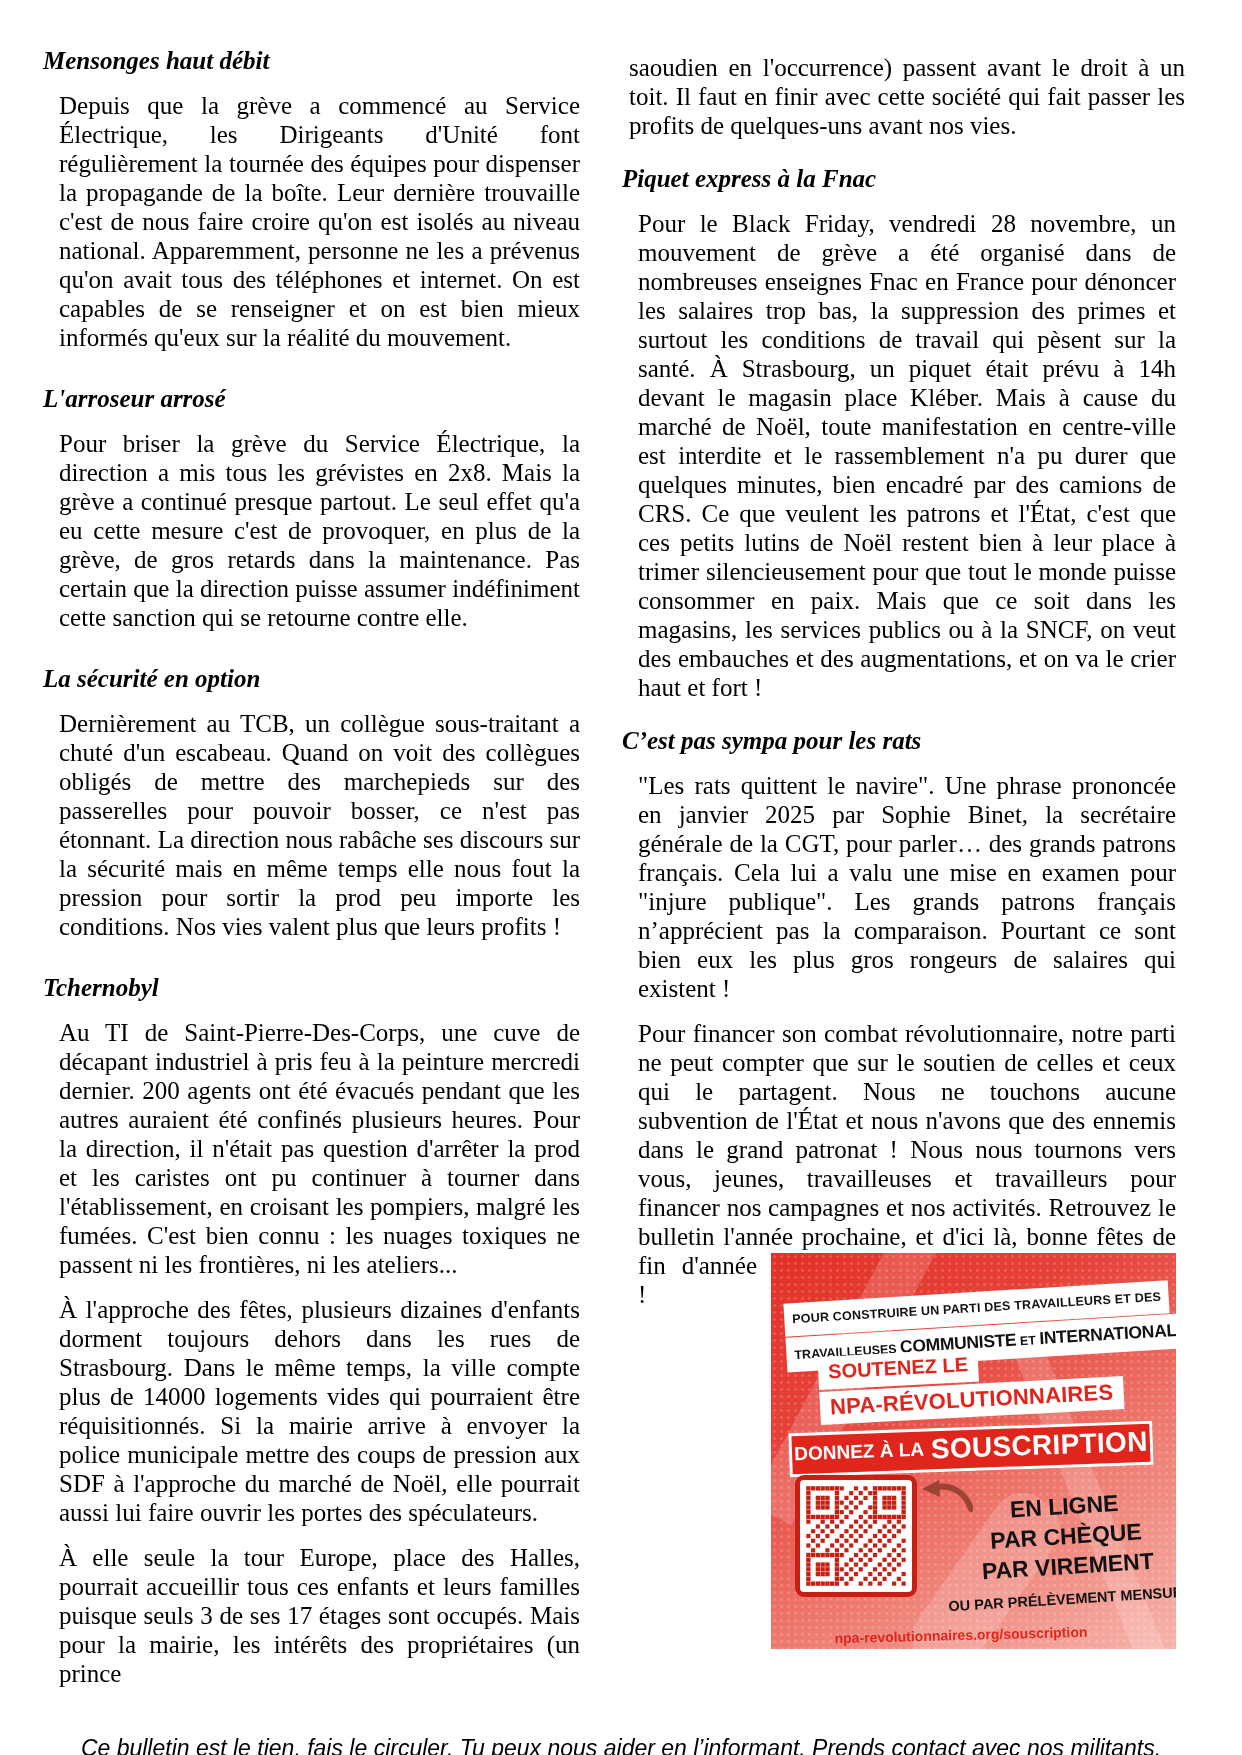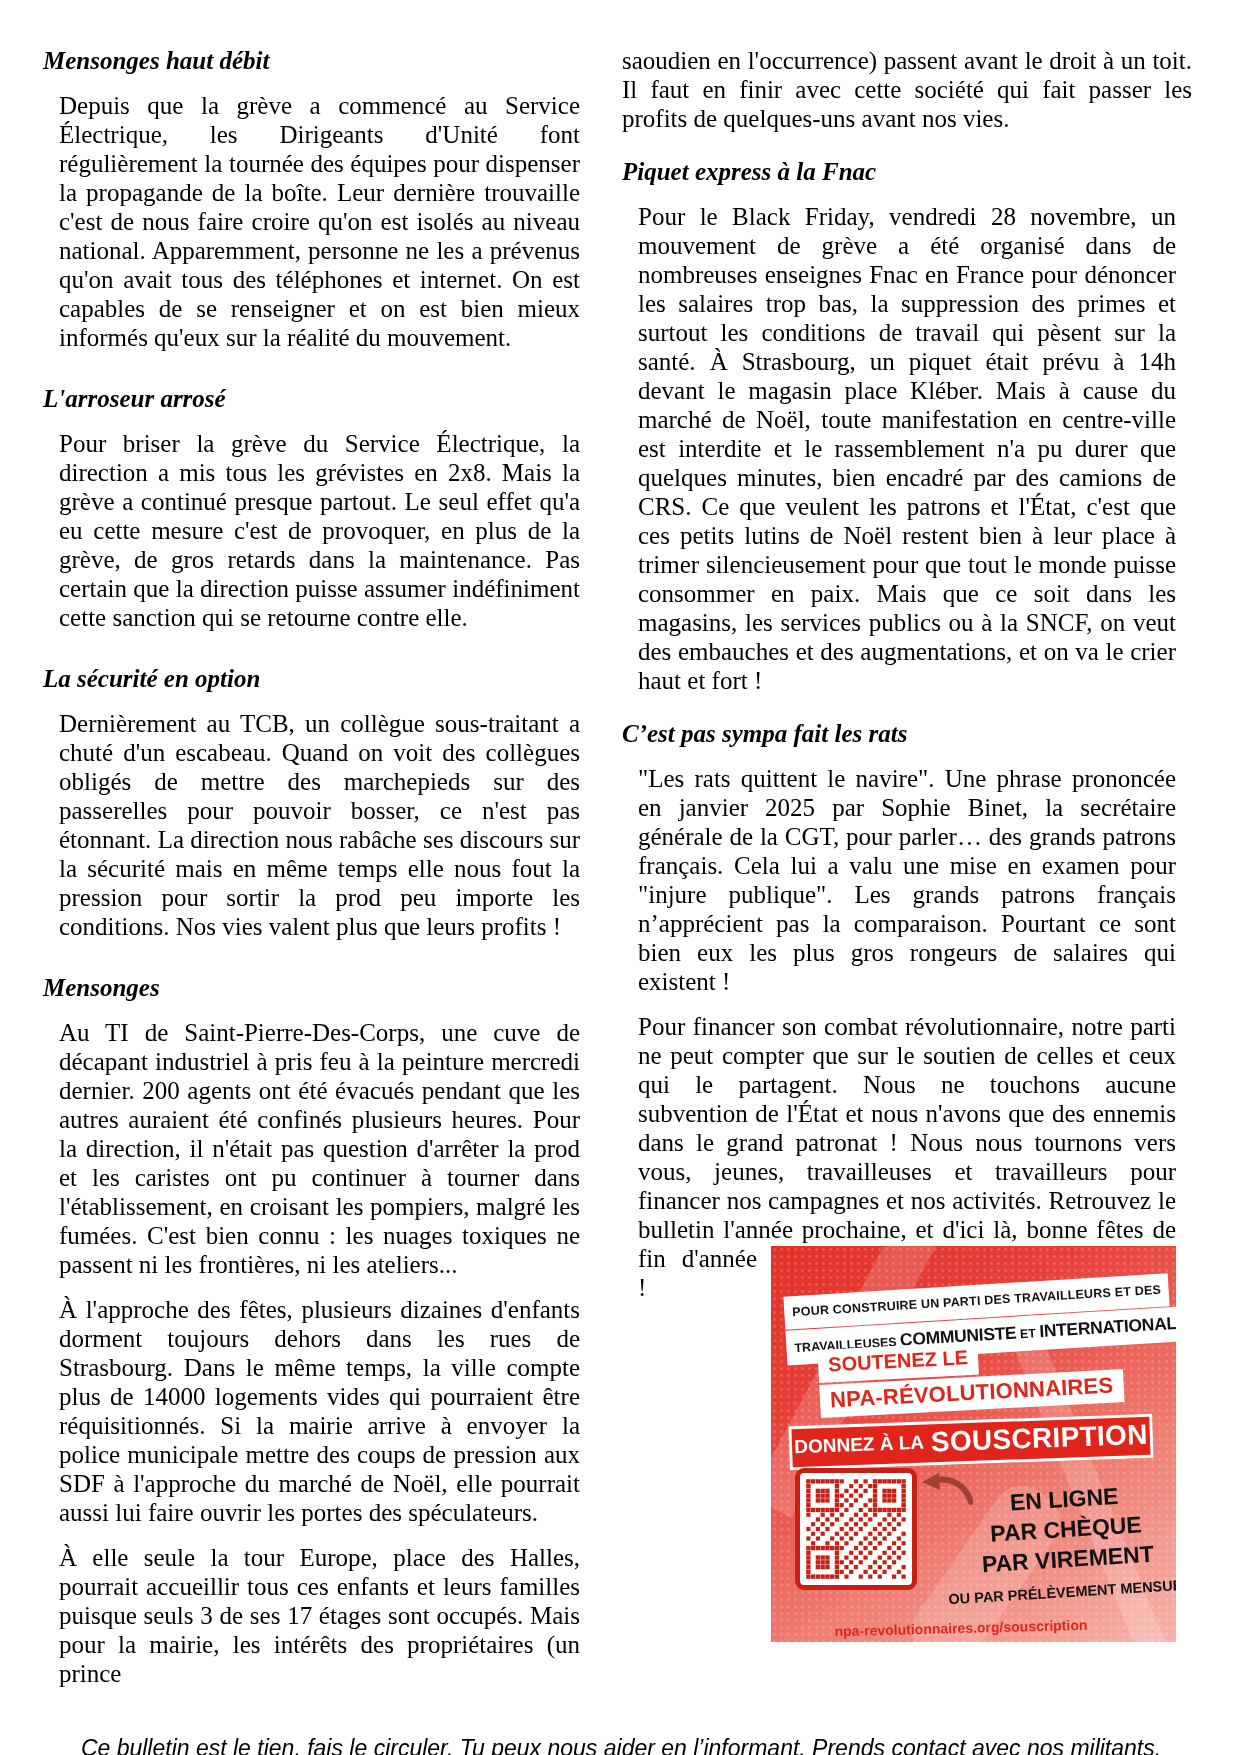--- a/index.html
+++ b/index.html
@@ -9,21 +9,21 @@
   }
   .page{position:relative;width:1242px;height:1755px;overflow:hidden;box-sizing:border-box;
         padding:46px 50px 0 43px;}
   .columns{display:flex;}
   .col{box-sizing:border-box;}
   .col-left{width:553px;margin-right:26px;flex:none;}
   .col-right{width:570px;flex:none;}
   .body-p{margin:16px;font-size:25px;line-height:29px;text-align:justify;}
   h2.sec-h{margin:32px 0 0 0;font-size:25px;line-height:29px;font-weight:bold;font-style:italic;text-align:justify;}
   section:first-child h2.sec-h{margin-top:0;}
-  .col-right .cont{margin:0;}
+  .col-right .cont{margin:7px;}
   .col-right section h2.sec-h{margin-top:24px;}
 
   
   .promo{
     position:relative;float:right;width:405px;height:396px;margin:2px 0 0 14px;
     background:linear-gradient(150deg,#e23127 0%,#e6423a 30%,#ee7d72 65%,#f6b4ac 100%);
     overflow:hidden;
   }
   .promo .dots{position:absolute;inset:0;
     background-image:radial-gradient(rgba(255,255,255,.33) 1.1px,transparent 1.6px);
@@ -84,41 +84,41 @@
       </section>
       <section>
         <h2 class="sec-h">L'arroseur arrosé</h2>
         <p class="body-p">Pour briser la grève du Service Électrique, la direction a mis tous les grévistes en 2x8. Mais la grève a continué presque partout. Le seul effet qu'a eu cette mesure c'est de provoquer, en plus de la grève, de gros retards dans la maintenance. Pas certain que la direction puisse assumer indéfiniment cette sanction qui se retourne contre elle.</p>
       </section>
       <section>
         <h2 class="sec-h">La sécurité en option</h2>
         <p class="body-p">Dernièrement au TCB, un collègue sous-traitant a chuté d'un escabeau. Quand on voit des collègues obligés de mettre des marchepieds sur des passerelles pour pouvoir bosser, ce n'est pas étonnant. La direction nous rabâche ses discours sur la sécurité mais en même temps elle nous fout la pression pour sortir la prod peu importe les conditions. Nos vies valent plus que leurs profits !</p>
       </section>
       <section>
-        <h2 class="sec-h">Mensonges</h2>
+        <h2 class="sec-h">Tchernobyl</h2>
         <p class="body-p">Au TI de Saint-Pierre-Des-Corps, une cuve de décapant industriel à pris feu à la peinture mercredi dernier. 200 agents ont été évacués pendant que les autres auraient été confinés plusieurs heures. Pour la direction, il n'était pas question d'arrêter la prod et les caristes ont pu continuer à tourner dans l'établissement, en croisant les pompiers, malgré les fumées. C'est bien connu : les nuages toxiques ne passent ni les frontières, ni les ateliers...</p>
       </section>
       <section>
         <p class="body-p">À l'approche des fêtes, plusieurs dizaines d'enfants dorment toujours dehors dans les rues de Strasbourg. Dans le même temps, la ville compte plus de 14000 logements vides qui pourraient être réquisitionnés. Si la mairie arrive à envoyer la police municipale mettre des coups de pression aux SDF à l'approche du marché de Noël, elle pourrait aussi lui faire ouvrir les portes des spéculateurs.</p>
       </section>
       <section>
         <p class="body-p">À elle seule la tour Europe, place des Halles, pourrait accueillir tous ces enfants et leurs familles puisque seuls 3 de ses 17 étages sont occupés. Mais pour la mairie, les intérêts des propriétaires (un prince</p>
       </section>
     </div>
 
     <div class="col col-right">
       <p class="body-p cont">saoudien en l'occurrence) passent avant le droit à un toit. Il faut en finir avec cette société qui fait passer les profits de quelques-uns avant nos vies.</p>
 
       <section>
         <h2 class="sec-h">Piquet express à la Fnac</h2>
         <p class="body-p">Pour le Black Friday, vendredi 28 novembre, un mouvement de grève a été organisé dans de nombreuses enseignes Fnac en France pour dénoncer les salaires trop bas, la suppression des primes et surtout les conditions de travail qui pèsent sur la santé. À Strasbourg, un piquet était prévu à 14h devant le magasin place Kléber. Mais à cause du marché de Noël, toute manifestation en centre-ville est interdite et le rassemblement n'a pu durer que quelques minutes, bien encadré par des camions de CRS. Ce que veulent les patrons et l'État, c'est que ces petits lutins de Noël restent bien à leur place à trimer silencieusement pour que tout le monde puisse consommer en paix. Mais que ce soit dans les magasins, les services publics ou à la SNCF, on veut des embauches et des augmentations, et on va le crier haut et fort !</p>
       </section>
 
       <section>
-        <h2 class="sec-h">C’est pas sympa fait les rats</h2>
+        <h2 class="sec-h">C’est pas sympa pour les rats</h2>
         <p class="body-p">"Les rats quittent le navire". Une phrase prononcée en janvier 2025 par Sophie Binet, la secrétaire générale de la CGT, pour parler… des grands patrons français. Cela lui a valu une mise en examen pour "injure publique". Les grands patrons français n’apprécient pas la comparaison. Pourtant ce sont bien eux les plus gros rongeurs de salaires qui existent !</p>
       </section>
 
       <section>
         <p class="body-p">
           <span>Pour financer son combat révolutionnaire, notre parti ne peut compter que sur le soutien de celles et ceux qui le partagent. Nous ne touchons aucune subvention de l'État et nous n'avons que des ennemis dans le grand patronat ! Nous nous tournons vers vous, jeunes, travailleuses et travailleurs pour financer nos campagnes et nos activités. Retrouvez le bulletin l'année prochaine, et d'ici là, bonne fêtes de fin</span>
 
           <span class="promo">
             <span class="streak s1"></span>
             <span class="streak s2"></span>

